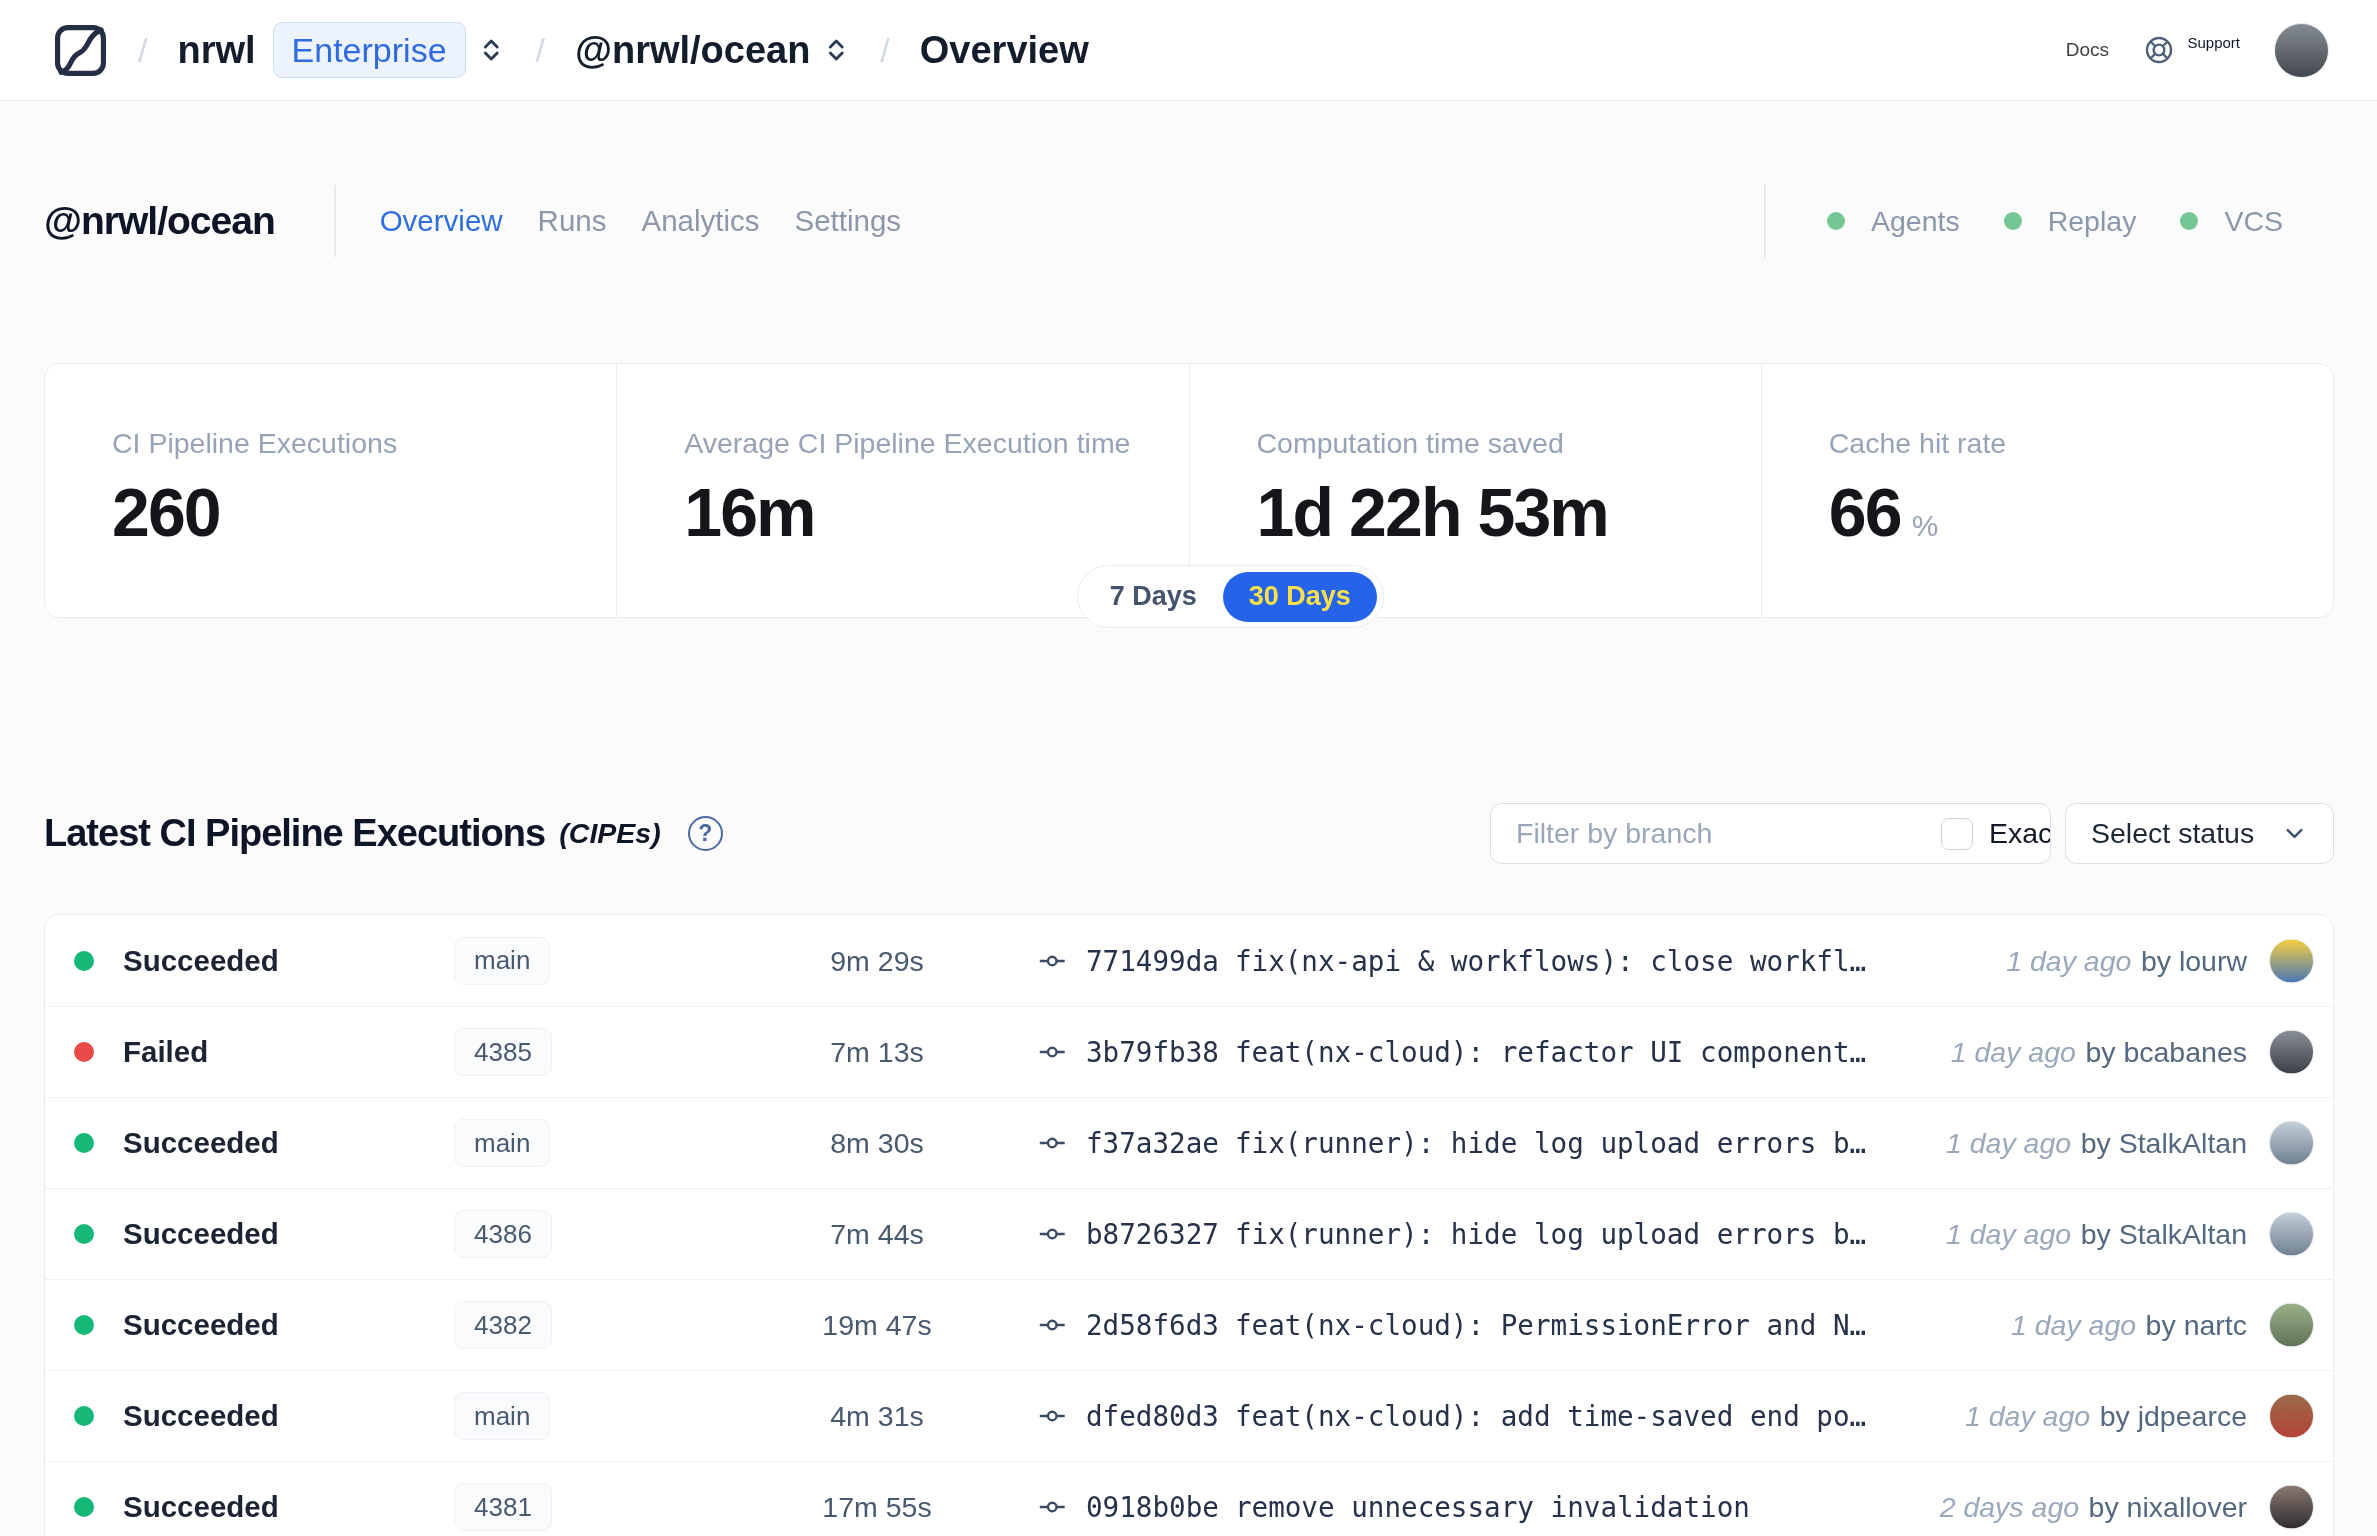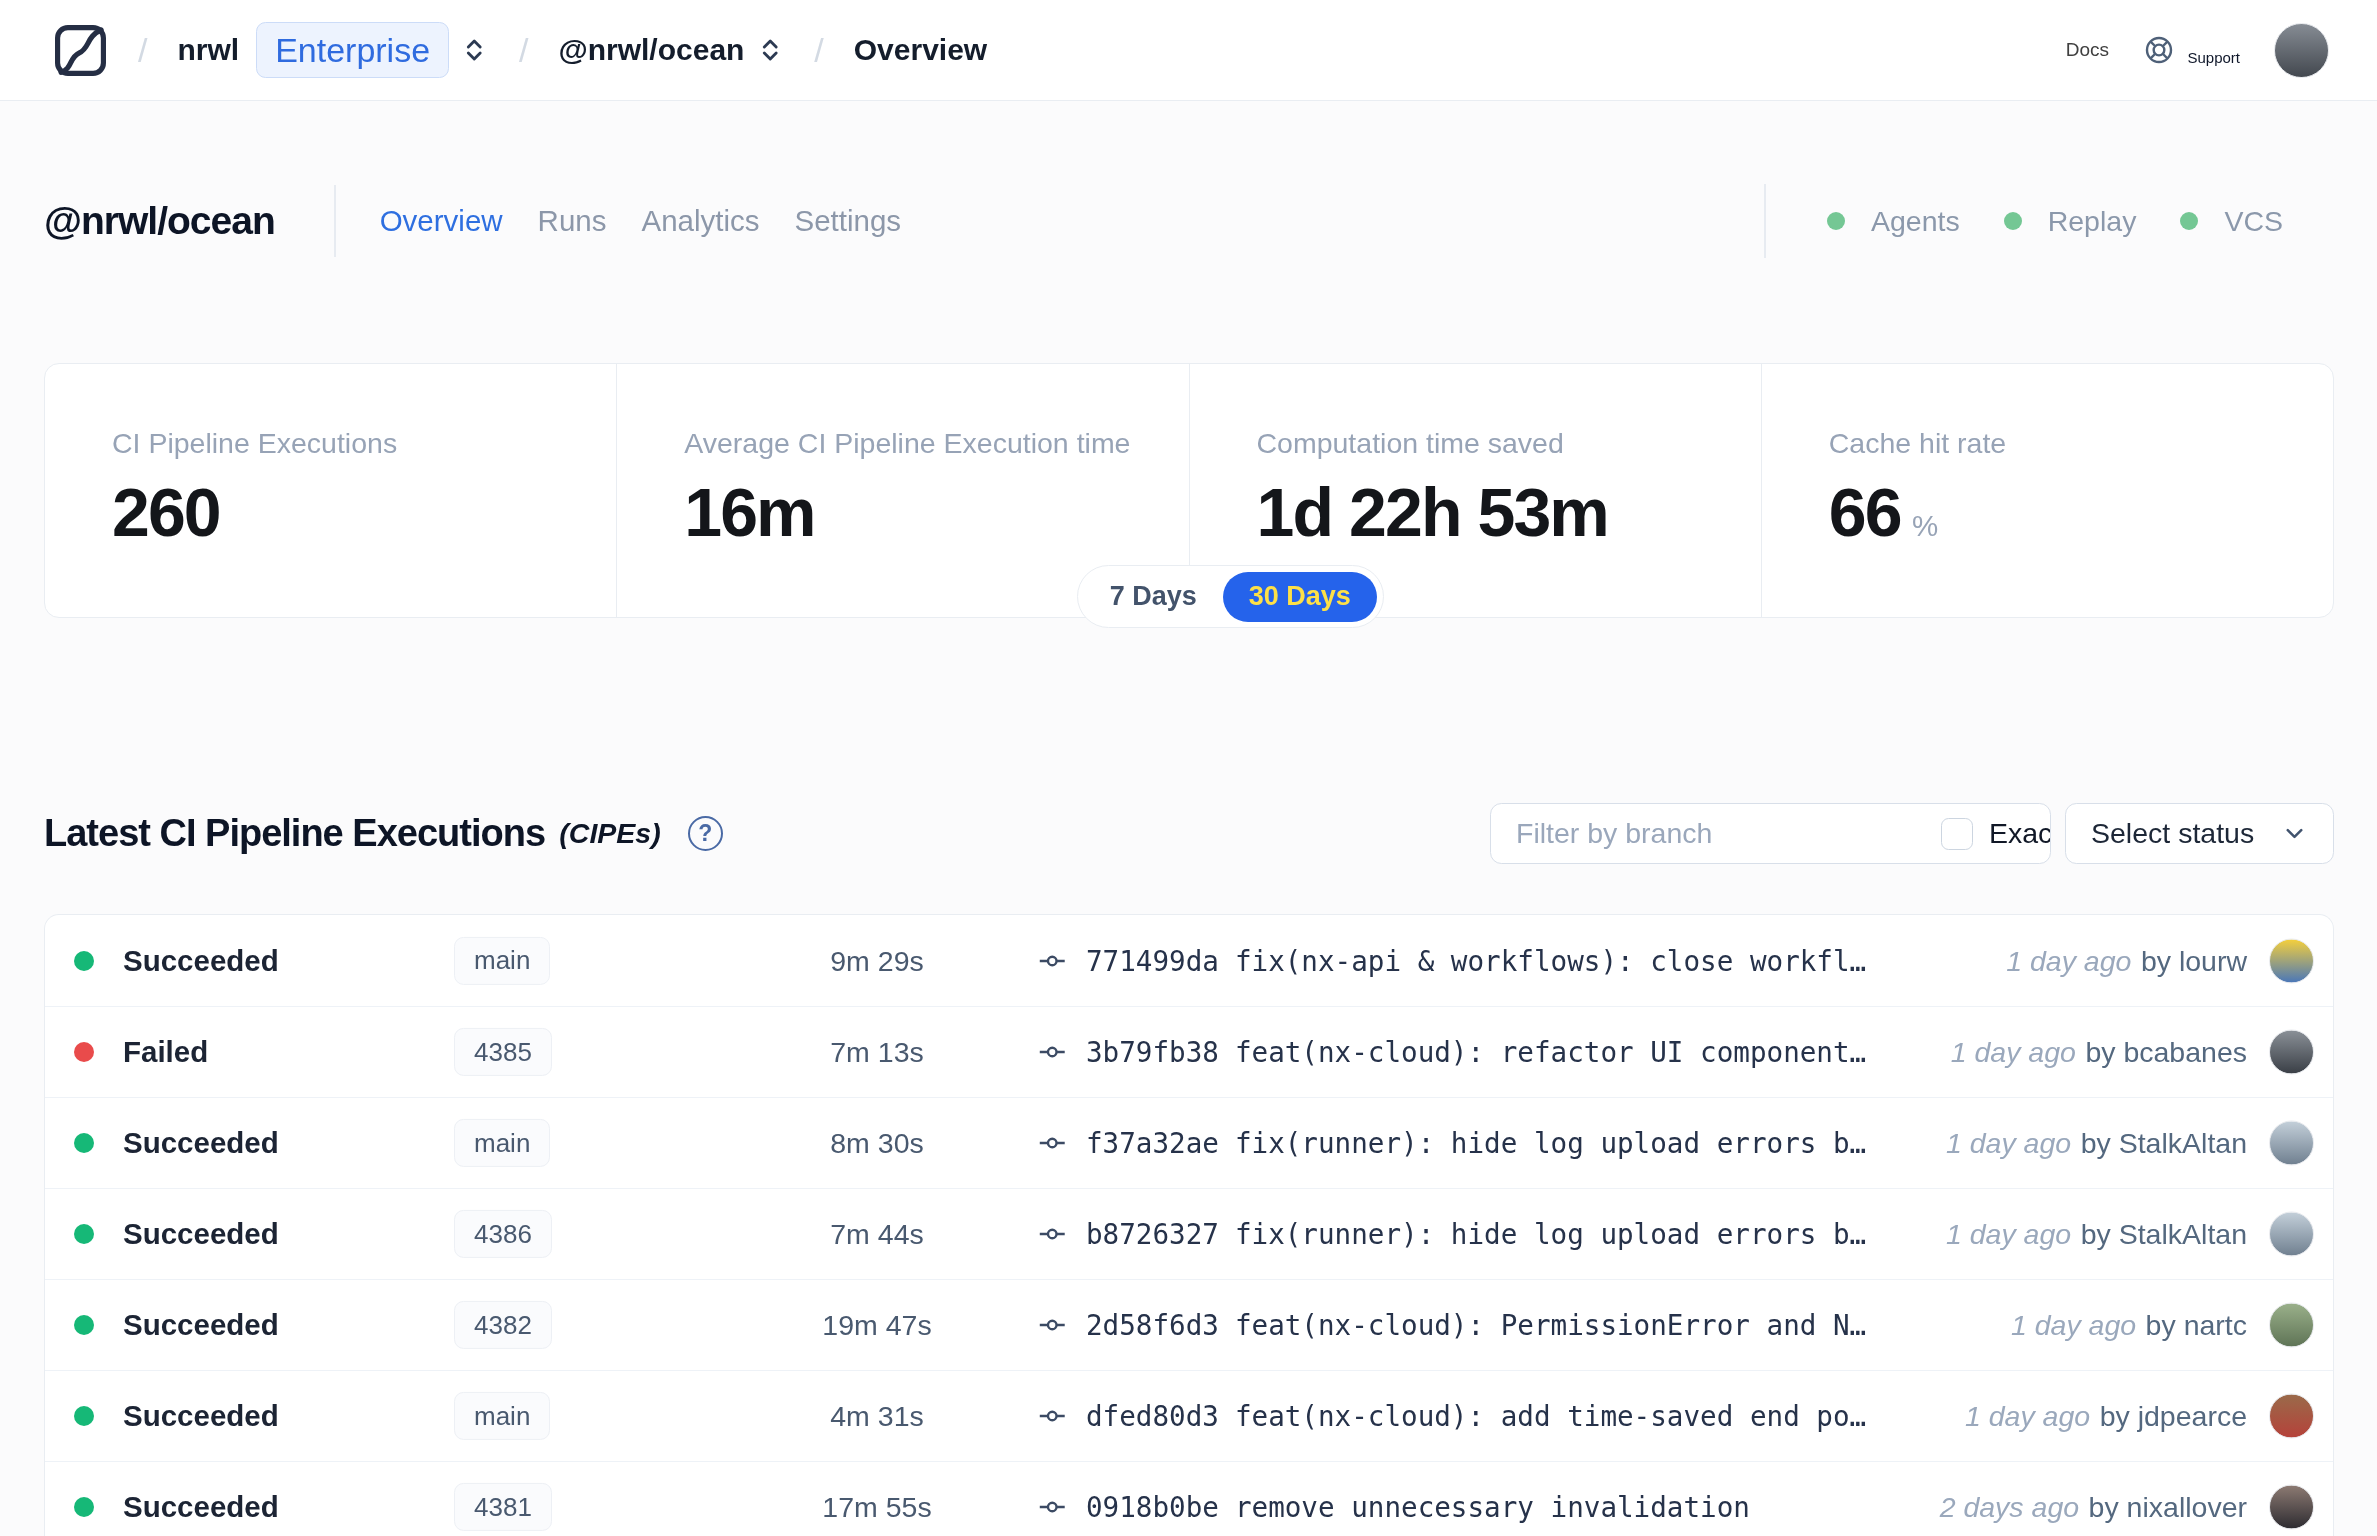--- a/index.html
+++ b/index.html
@@ -14,30 +14,30 @@
   
   .topbar {
     height: 101px; background:#fff; border-bottom:1.9px solid #e9edf2;
     display:flex; align-items:center; justify-content:space-between;
     padding: 0 49px 0 53px;
   }
   .crumbs { display:flex; align-items:center; }
   .logo-box { display:flex; align-items:center; }
   .crumb-sep { color:#d3dae3; font-size:34px; font-weight:300; margin:0 30px; }
   .crumb-group { display:flex; align-items:center; }
-  .org-name, .ws-name, .page-name { font-size:30px; font-weight:700; color:#141d2c; }
+  .org-name, .ws-name, .page-name { font-size:38px; font-weight:700; color:#141d2c; }
   .badge-enterprise {
     margin-left:17px; font-size:34px; font-weight:500; color:#2f6bdf;
     background:#edf3fe; border:1.9px solid #ccdcf8; border-radius:9.5px;
     padding:7.6px 18px;
   }
   .chev-updown { margin-left:11.4px; display:flex; align-items:center; cursor:pointer; }
   .tb-right { display:flex; align-items:center; gap:34px; }
   .tb-link { font-size:19px; font-weight:500; color:#404040; cursor:pointer; }
-  .support { display:flex; align-items:flex-end; gap:12.4px; }
+  .support { display:flex; align-items:flex-start; gap:12.4px; }
   .avatar-lg {
     width:55px; height:55px; border-radius:50%;
     border:1.9px solid #e5e7eb;
   }
 
   
   .header-row {
     display:flex; align-items:center;
     margin-top:80px; height:80px; padding:0 95px 0 44px;
   }

